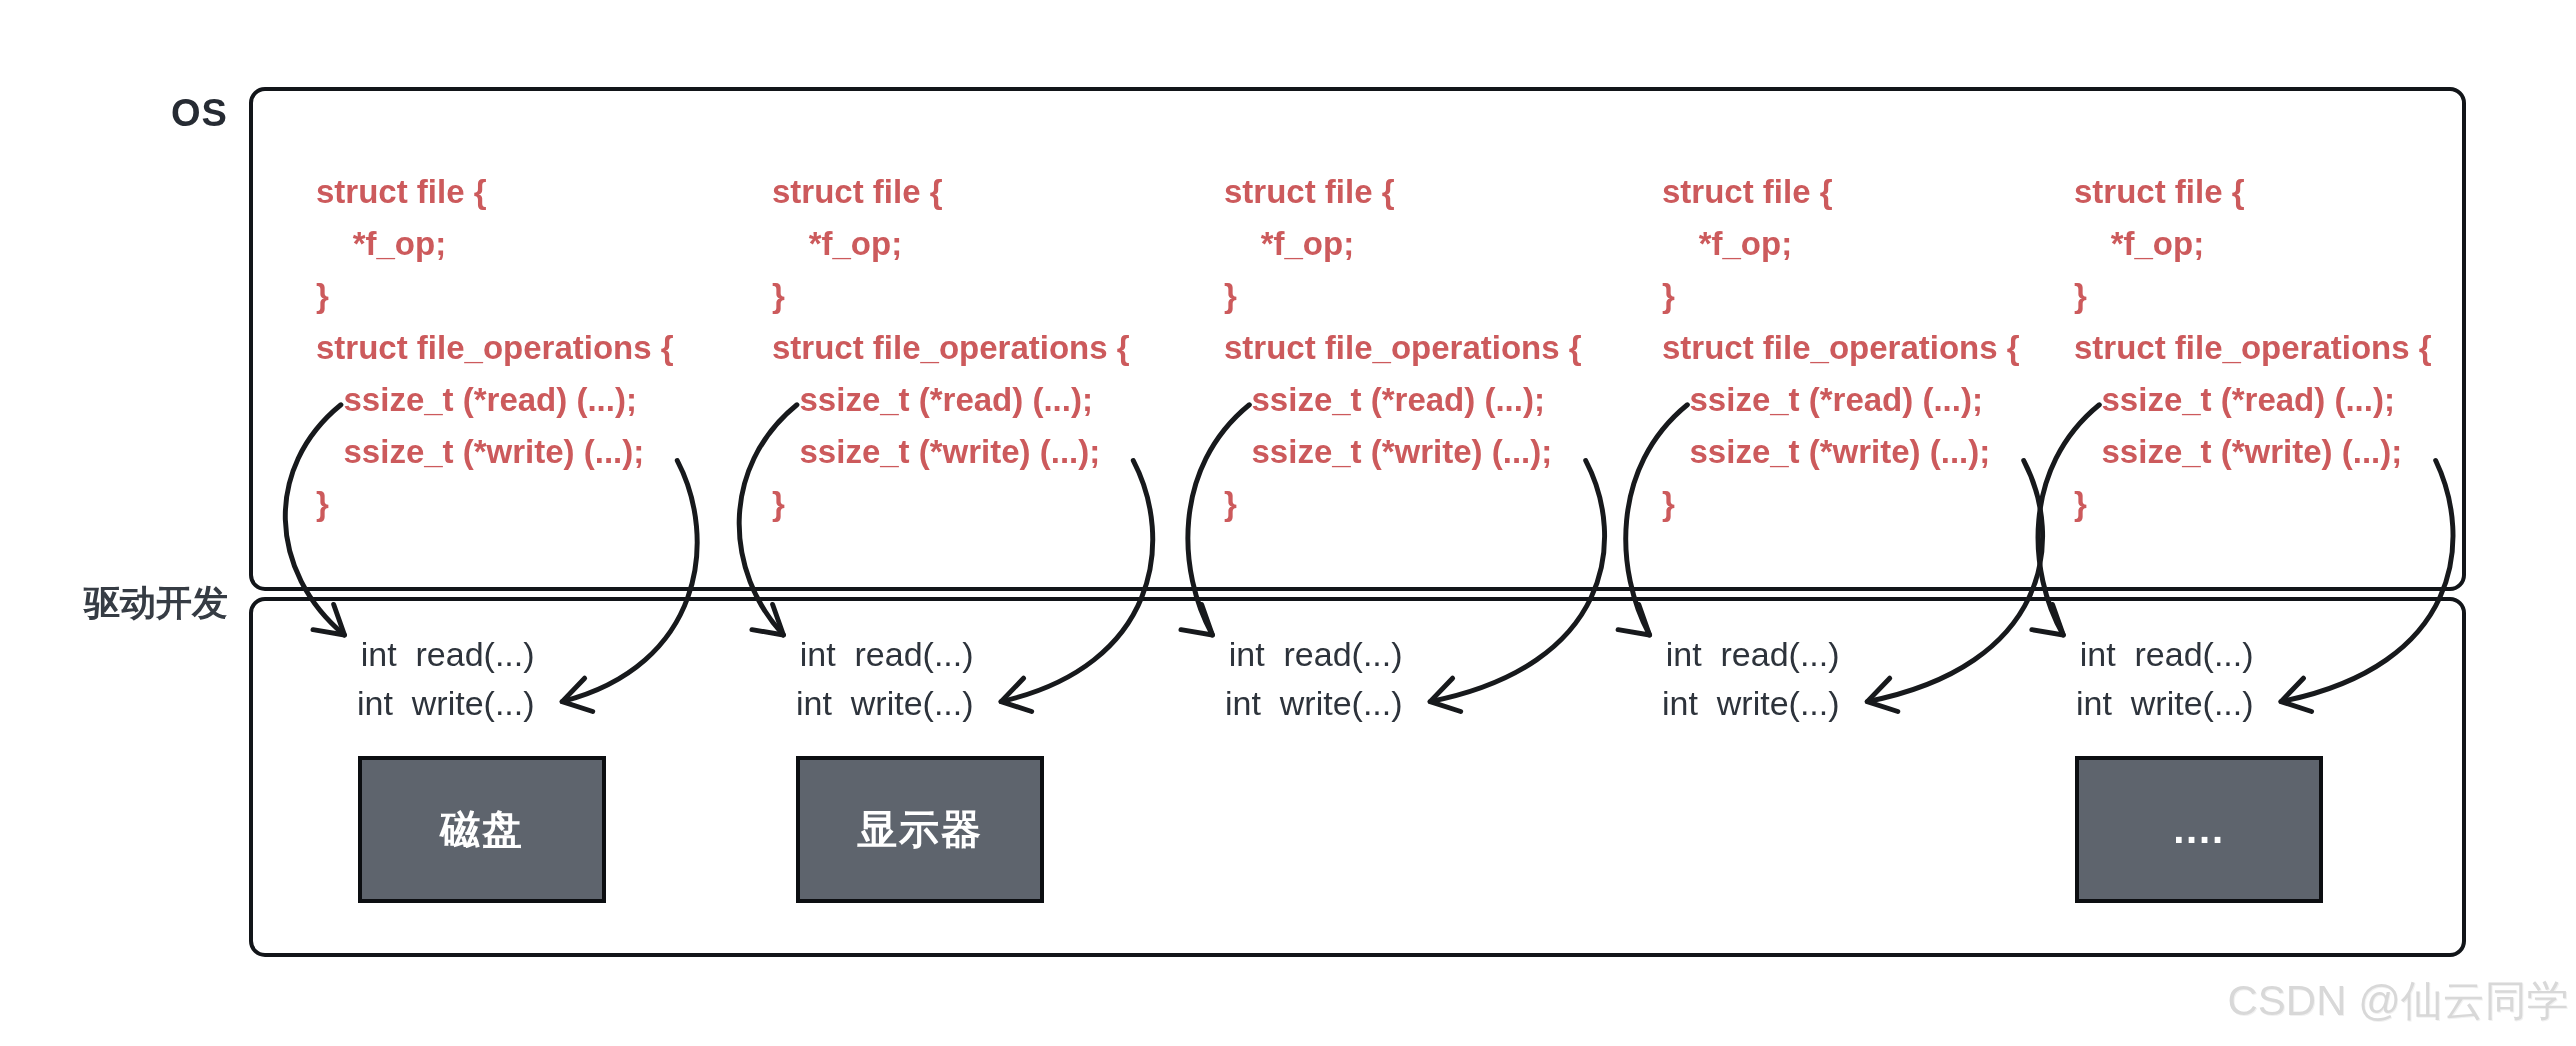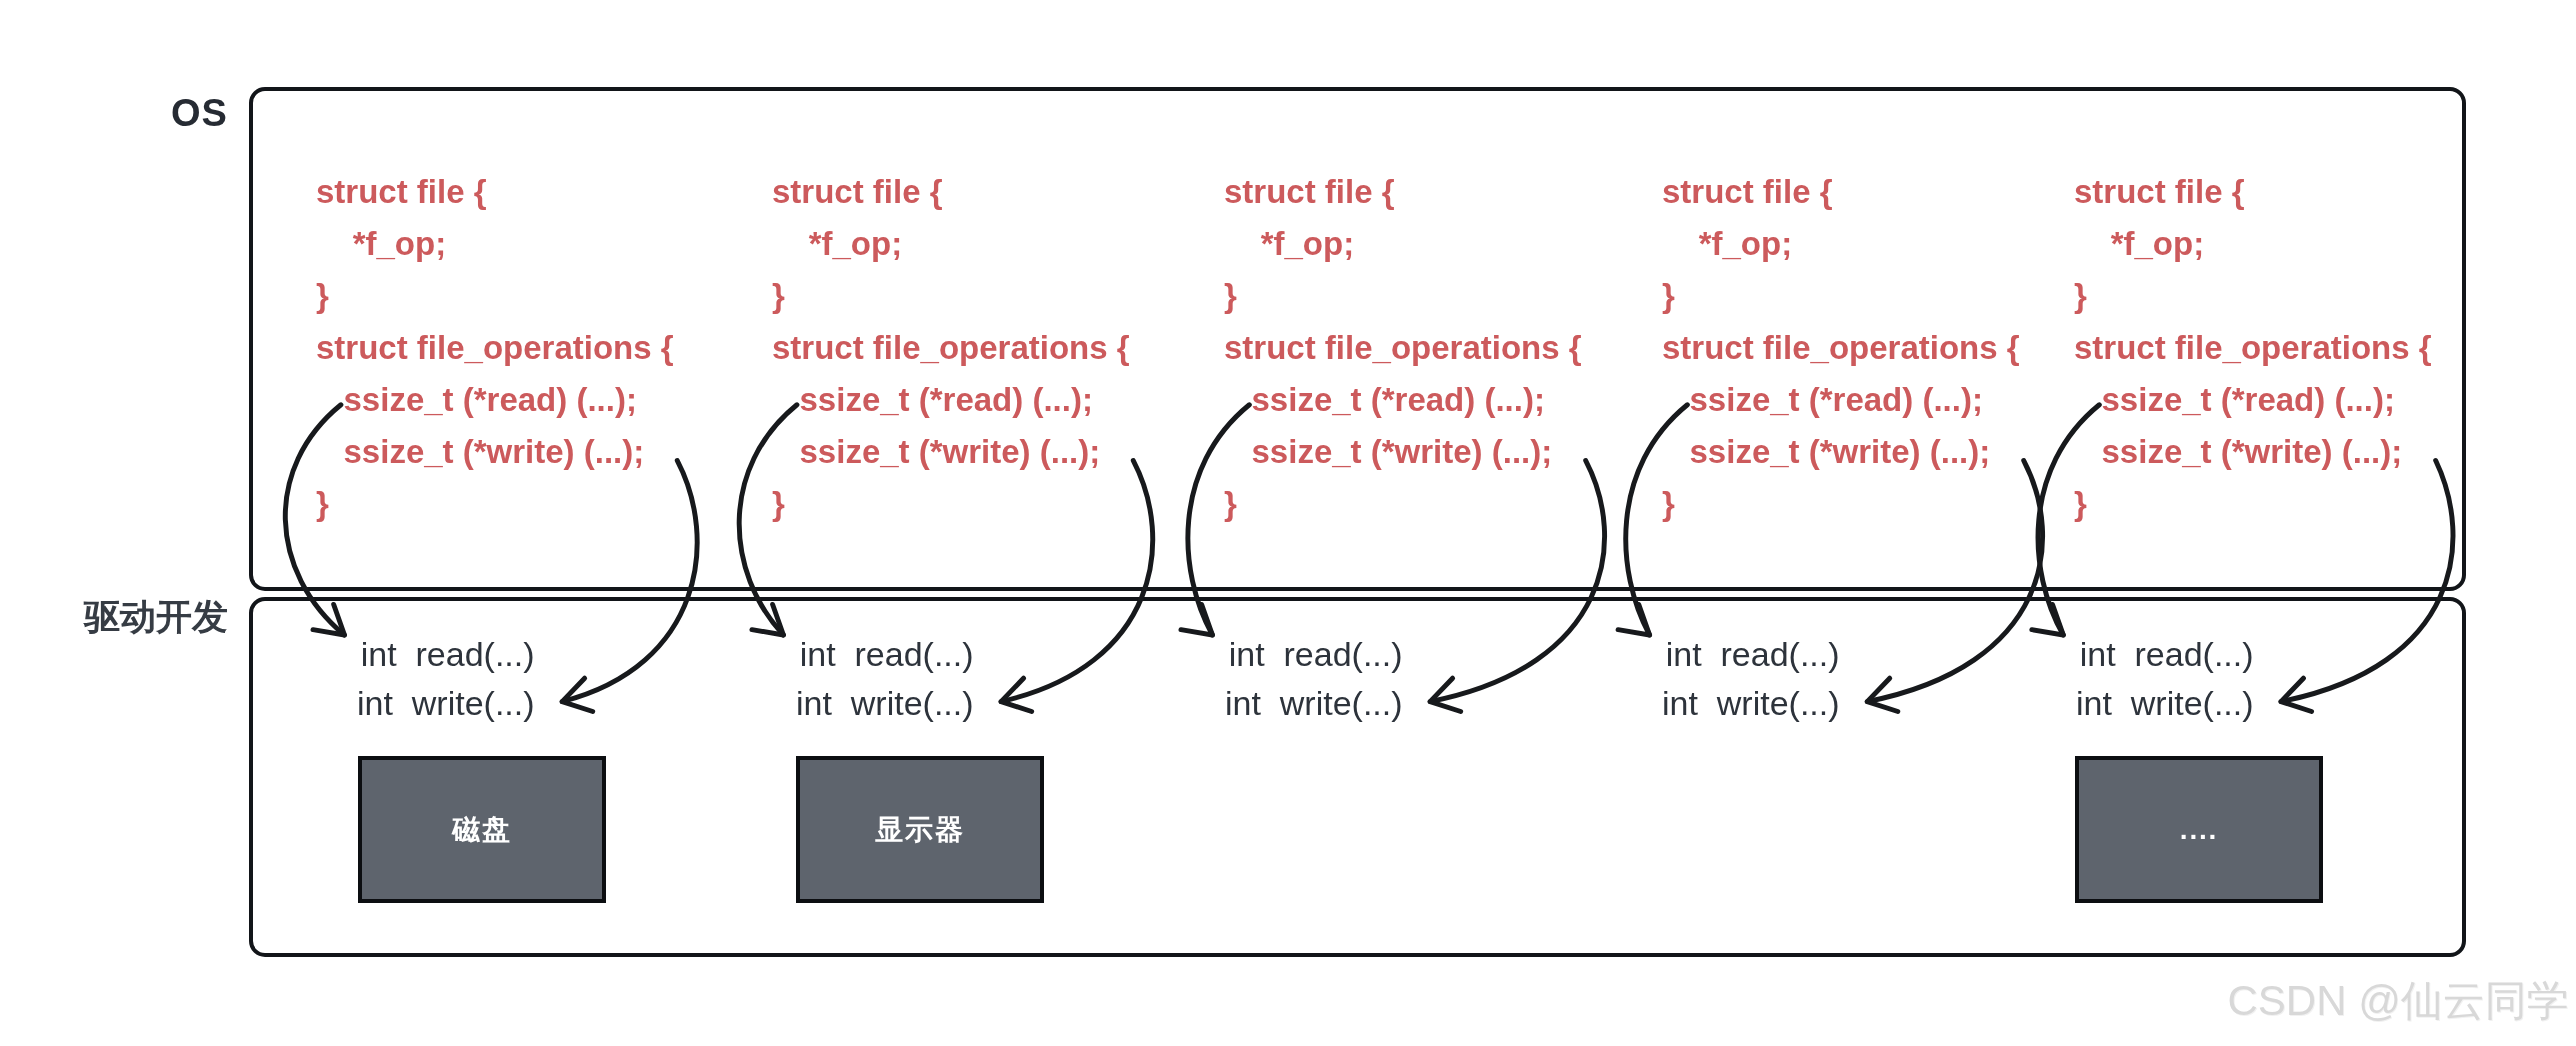--- a/index.html
+++ b/index.html
@@ -31,21 +31,21 @@
     position: absolute;
     left: 249px; top: 597px;
     width: 2217px; height: 360px;
     border: 4.5px solid #121519;
     border-radius: 16px;
     box-sizing: border-box;
     background: transparent;
   }
   .driver-label {
     position: absolute;
-    left: 84px; top: 597px;
+    left: 84px; top: 583px;
     width: 153px;
     font-size: 36px; font-weight: 700;
     color: #363c44;
     line-height: 40px;
     white-space: nowrap;
   }
   pre.os-code {
     position: absolute;
     top: 166px;
     margin: 0;
@@ -73,21 +73,21 @@
     width: 248px; height: 147px;
     background: #5e646d;
     border: 4.5px solid #0c0e11;
     box-sizing: border-box;
     display: flex;
     align-items: center;
     justify-content: center;
   }
   .device span {
     color: #ffffff;
-    font-size: 28px;
+    font-size: 40px;
     font-weight: 700;
     letter-spacing: 1.8px;
   }
   svg.arrows {
     position: absolute;
     left: 0; top: 0;
     width: 2576px; height: 1047px;
     pointer-events: none;
   }
   .watermark {

